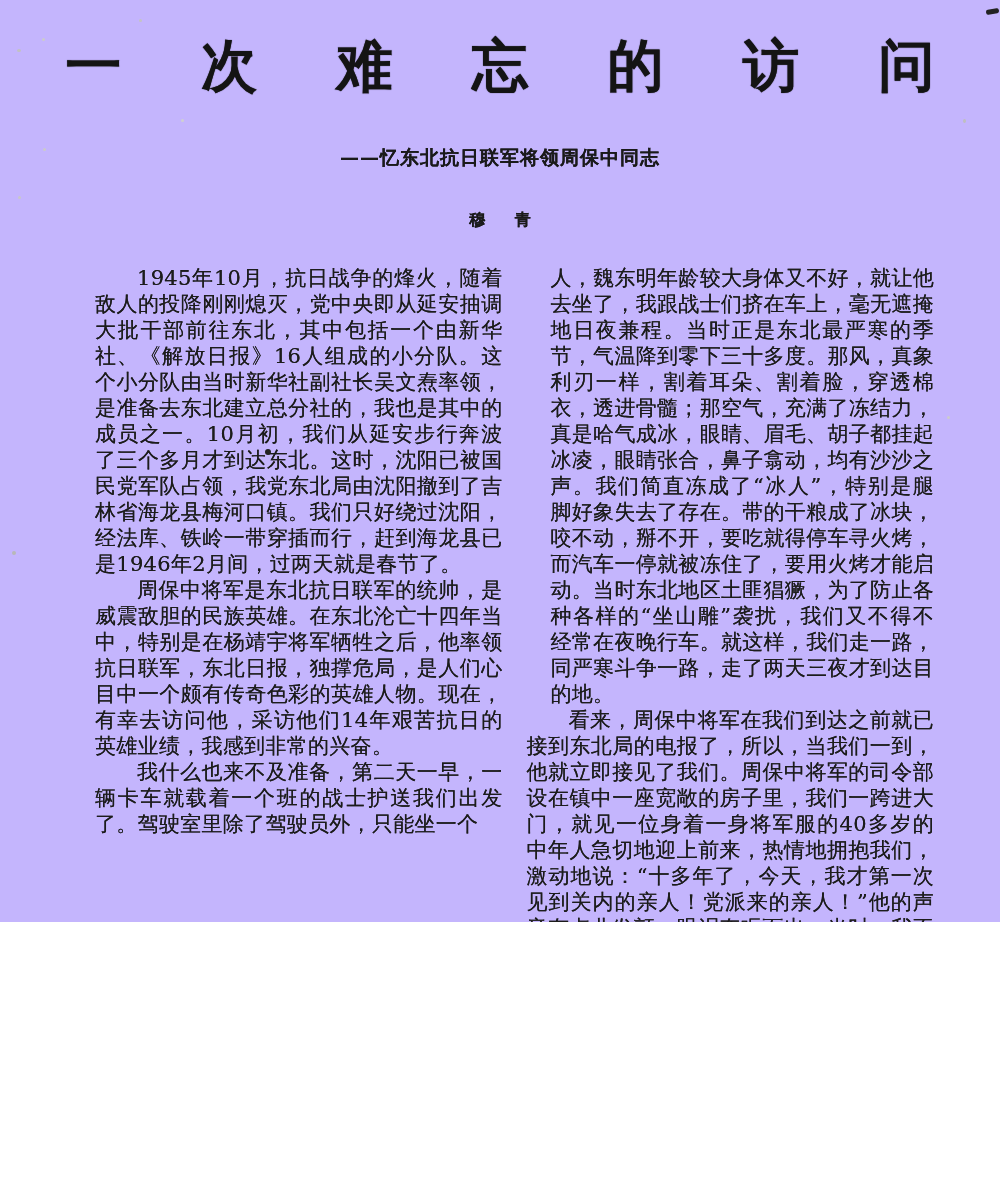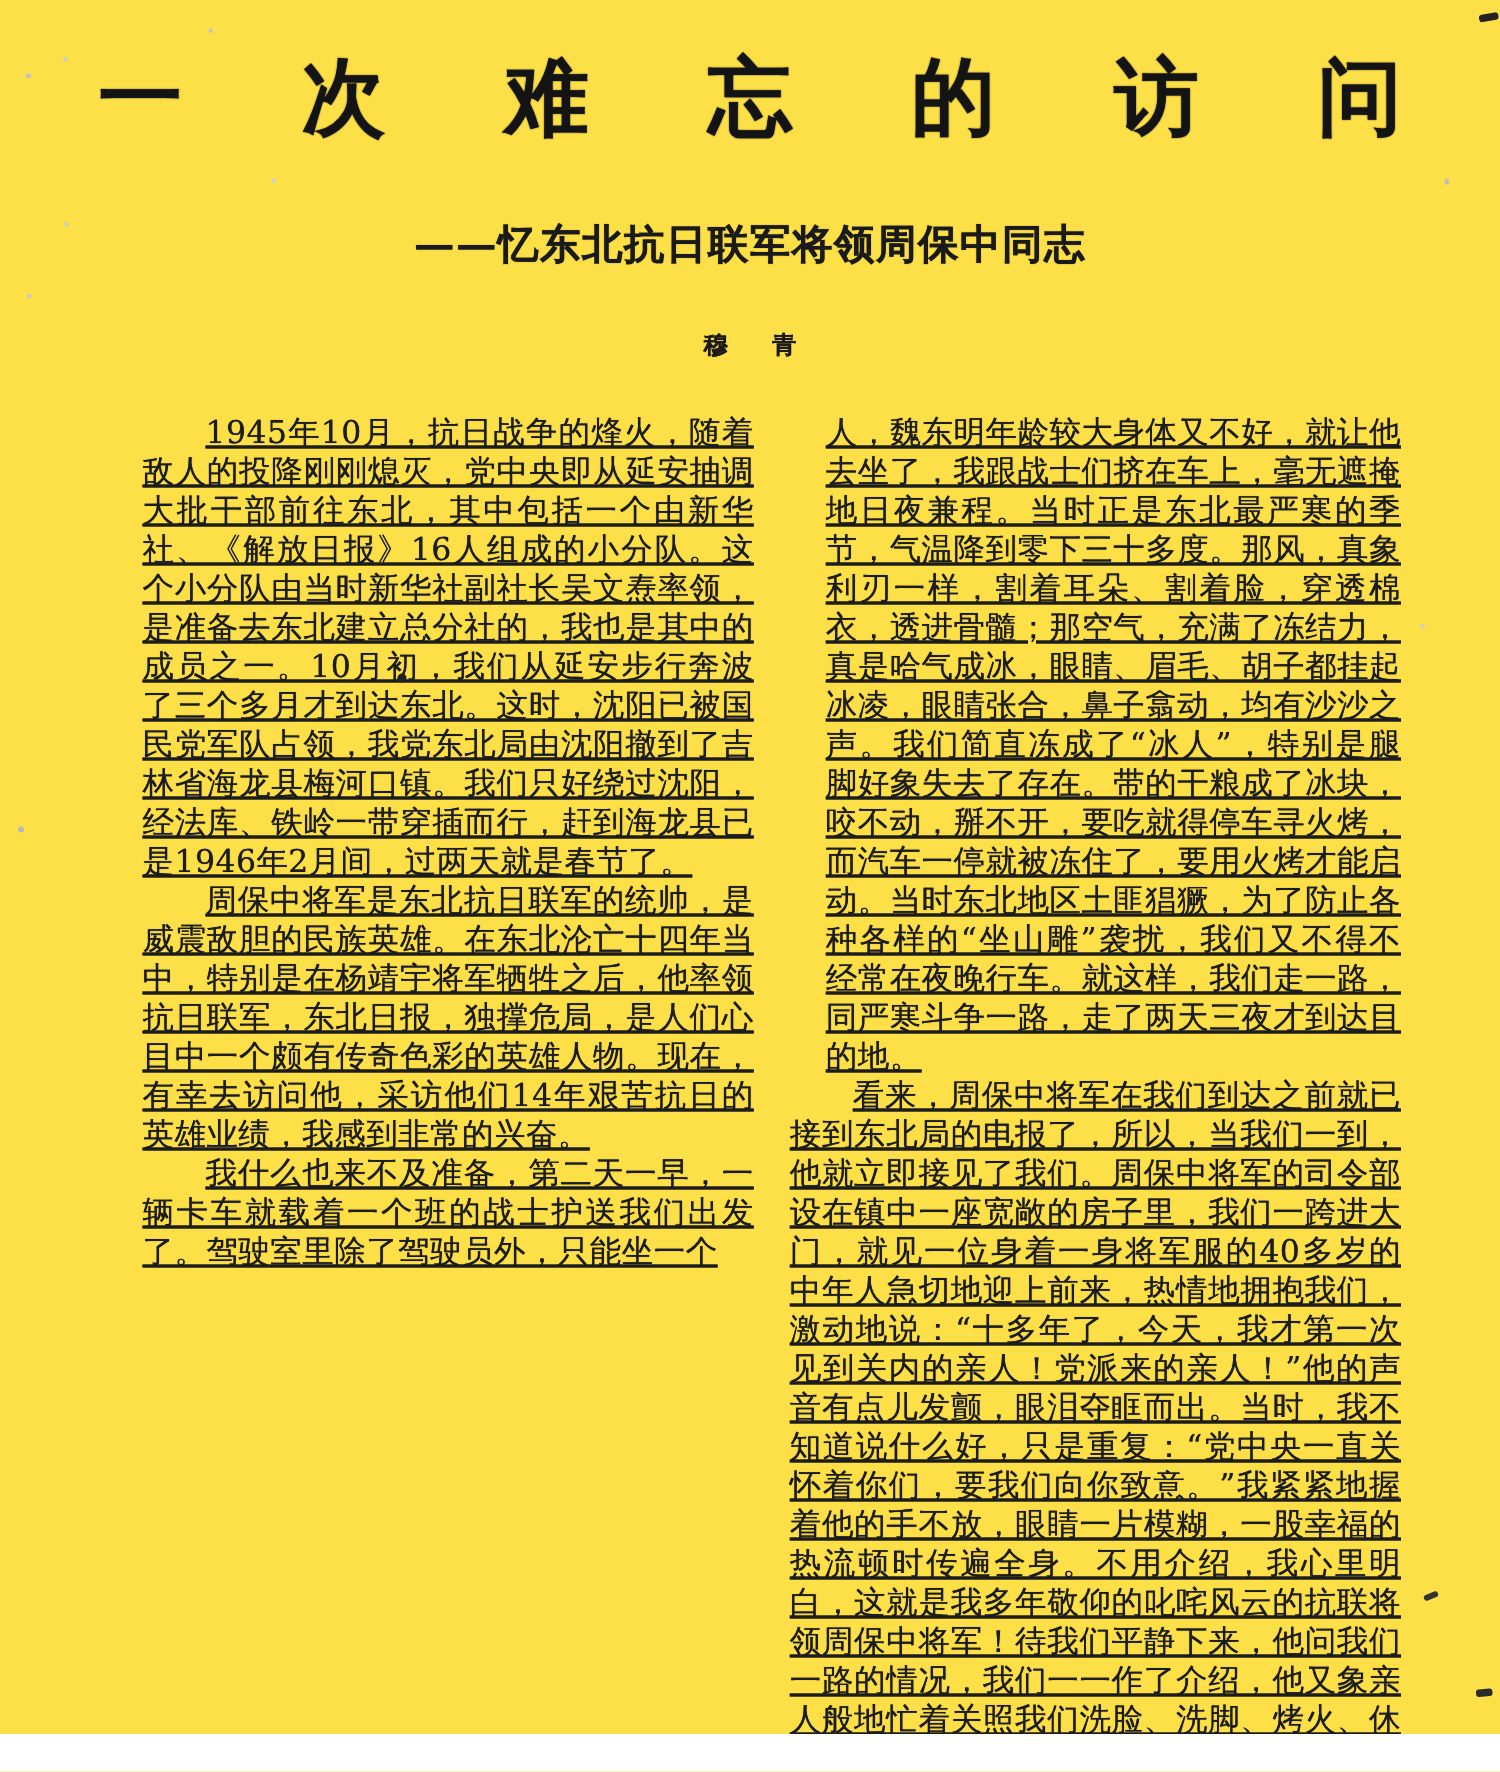--- a/index.html
+++ b/index.html
@@ -3,42 +3,42 @@
 <meta charset="utf-8">
 <style>
   html, body { margin: 0; padding: 0; }
   body {
     width: 1000px; height: 1181px;
     background: #ffffff;
     font-family: "DejaVu Serif", "Liberation Serif", serif;
   }
   .page {
     position: relative;
-    width: 1000px; height: 1156px;
-    background: #fde047;
+    width: 1000px; height: 922px;
+    background: #c4b5fd;
     overflow: hidden;
     color: #1e1e1e;
   }
   .title {
     margin: 0;
     padding-top: 34px;
     text-align: center;
     font-size: 56px;
     line-height: 1.12;
     font-weight: bold;
     letter-spacing: 30px;
     text-indent: 30px; 
     color: #141414;
     text-shadow: 0 0 1px #141414;
     white-space: nowrap;
   }
   .subtitle {
     margin-top: 48px;
     text-align: center;
-    font-size: 27px;
+    font-size: 19px;
     font-weight: bold;
     letter-spacing: 1px;
     color: #1a1a1a;
     text-shadow: 0 0 0.6px #1a1a1a;
   }
   .author {
     margin-top: 39px;
     text-align: center;
     font-size: 16px;
     font-weight: bold;
@@ -56,21 +56,21 @@
   .col {
     flex: 1 1 0;
     font-size: 21px;
     line-height: 26px;
     text-align: justify;
     color: #1c1c1c;
     text-shadow: 0 0 0.5px #2a2a2a;
     letter-spacing: 0.3px;
     word-break: break-all;
   }
-  .col p { margin: 0; text-indent: 2em; text-decoration: underline; }
+  .col p { margin: 0; text-indent: 2em; }
   .col p.cont { text-indent: 0; margin-left: 24px; }
 
   
   .speck { position: absolute; background: #999; border-radius: 50%; }
   .mark  { position: absolute; background: #222; border-radius: 2px; }
   .m1 { left: 986px; top: 9px;   width: 13px; height: 5px; transform: rotate(-10deg); }
   .m2 { left: 949px; top: 1062px; width: 10px; height: 4px; transform: rotate(-22deg); background:#333; }
   .m3 { left: 984px; top: 1126px; width: 11px; height: 5px; transform: rotate(-6deg); background:#2b2b2b; }
   .inkdot1 { left: 265px; top: 449px; width: 6px; height: 6px; background:#222; border-radius:50%; position:absolute; }
   .s1 { left: 139px; top: 19px;  width: 3px; height: 3px; background:#c4c4c4; }

